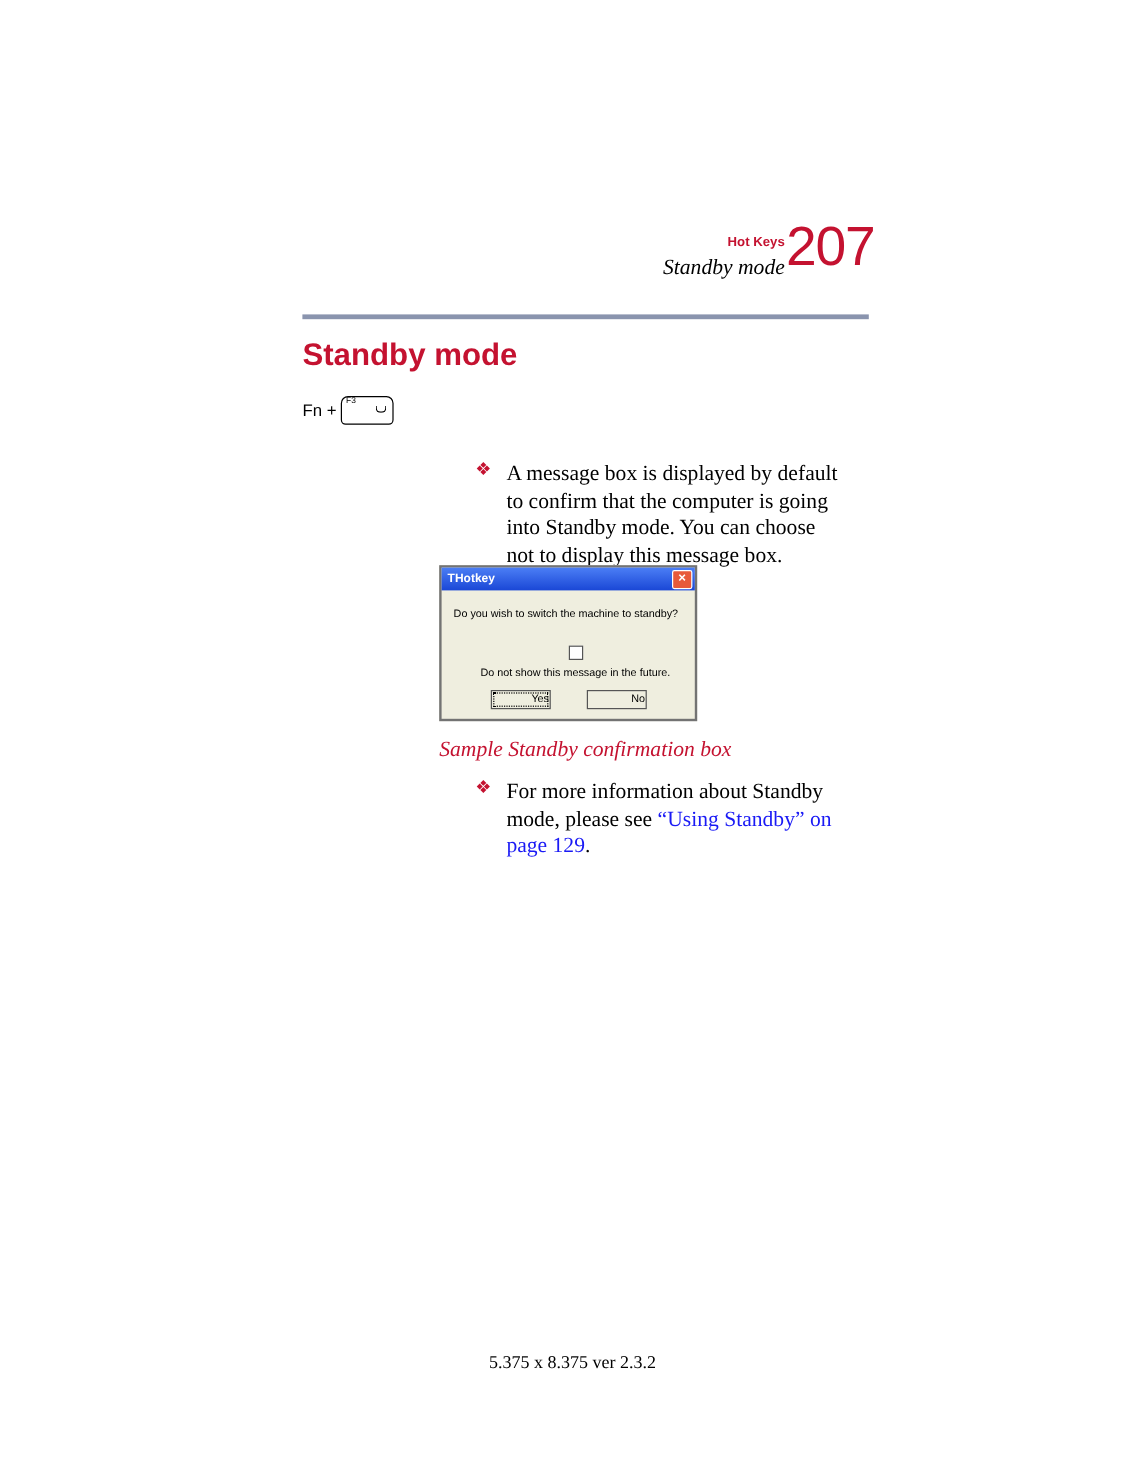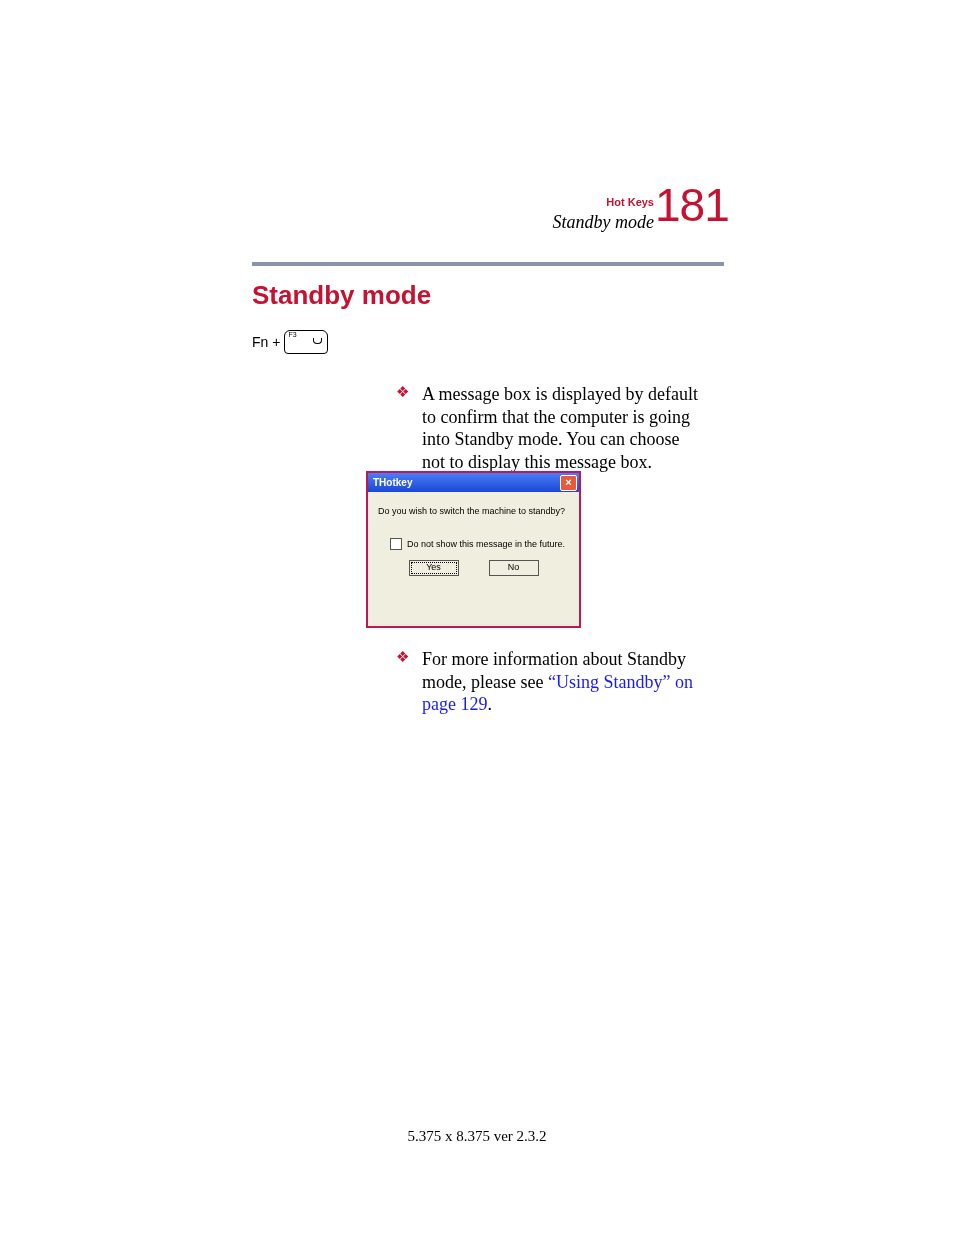--- a/index.html
+++ b/index.html
@@ -118,22 +118,22 @@
     left: -26px;
     top: 0;
     color: #c41230;
     font-size: 15px;
   }
   .dialog-img {
     position: absolute;
     left: 366px;
     top: 471px;
     width: 215px;
-    height: 157px;
-    border: 2px solid #be185d;
+    height: 130px;
+    border: 2px solid #737373;
     background: #efeedf;
     box-sizing: border-box;
   }
   .dialog-titlebar {
     height: 19px;
     background: linear-gradient(#4b7ef5, #1a47d6);
     display: flex;
     align-items: center;
     justify-content: space-between;
     padding: 0 2px 0 5px;
@@ -156,40 +156,40 @@
     font-weight: bold;
     line-height: 12px;
     text-align: center;
   }
   .dialog-body {
     font-family: Tahoma, Arial, sans-serif;
     font-size: 9px;
     padding: 14px 10px 6px 10px;
   }
   .dialog-msg { margin-bottom: 22px; }
-  .dialog-check-row { display: flex; align-items: center; gap: 5px; margin-bottom: 10px; margin-left: 12px;}
+  .dialog-check-row { display: flex; align-items: center; gap: 5px; margin-bottom: 10px; margin-left: 12px; flex-direction: column;}
   .chkbox {
     width: 10px;
     height: 10px;
     border: 1px solid #555;
     background: #fff;
   }
   .dialog-buttons {
     display: flex;
     justify-content: center;
     gap: 30px;
     margin-top: 4px;
   }
   .dbtn {
     width: 48px;
     height: 14px;
     border: 1px solid #555;
     background: #efeedf;
     font-size: 9px;
-    text-align: center;
+    text-align: right;
     line-height: 12px;
   }
   .dbtn.yes {
     outline: 1px dotted #000;
     outline-offset: -3px;
   }
   .caption {
     position: absolute;
     left: 366px;
     top: 614px;
@@ -218,21 +218,21 @@
 </style>
 </head>
 <body>
 
 <div class="page">
 
   <div class="header-label-block">
     <div class="hot-keys">Hot Keys</div>
     <div class="standby-sub">Standby mode</div>
   </div>
-  <div class="page-num">181</div>
+  <div class="page-num">207</div>
 
   <div class="red-rule"></div>
 
   <div class="section-title">Standby mode</div>
 
   <div class="key-combo">
     <span>Fn +</span>
     <span class="f3key">
       <span class="f3">F3</span>
       <span class="moon"></span>
@@ -256,20 +256,21 @@
         <span class="chkbox"></span>
         <span>Do not show this message in the future.</span>
       </div>
       <div class="dialog-buttons">
         <div class="dbtn yes">Yes</div>
         <div class="dbtn">No</div>
       </div>
     </div>
   </div>
 
+  <div class="caption">Sample Standby confirmation box</div>
 
   <div class="bullet-block-2">
     <span class="bullet-marker">❖</span>
     <span>For more information about Standby mode, please see </span><span class="xref">“Using Standby” on page 129</span><span>.</span>
   </div>
 
   <div class="footer">5.375 x 8.375 ver 2.3.2</div>
 </div>
 
 </body></html>

